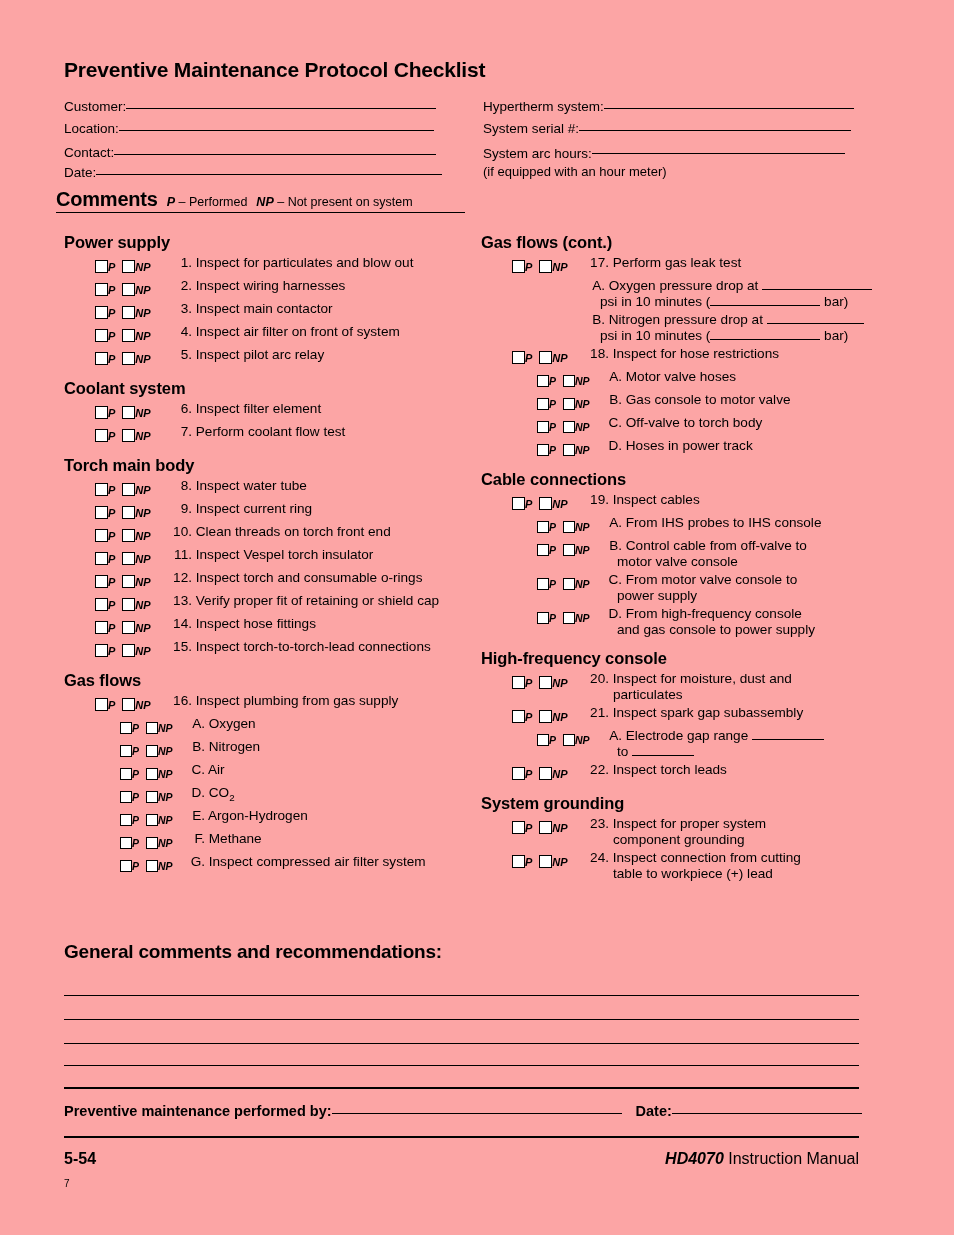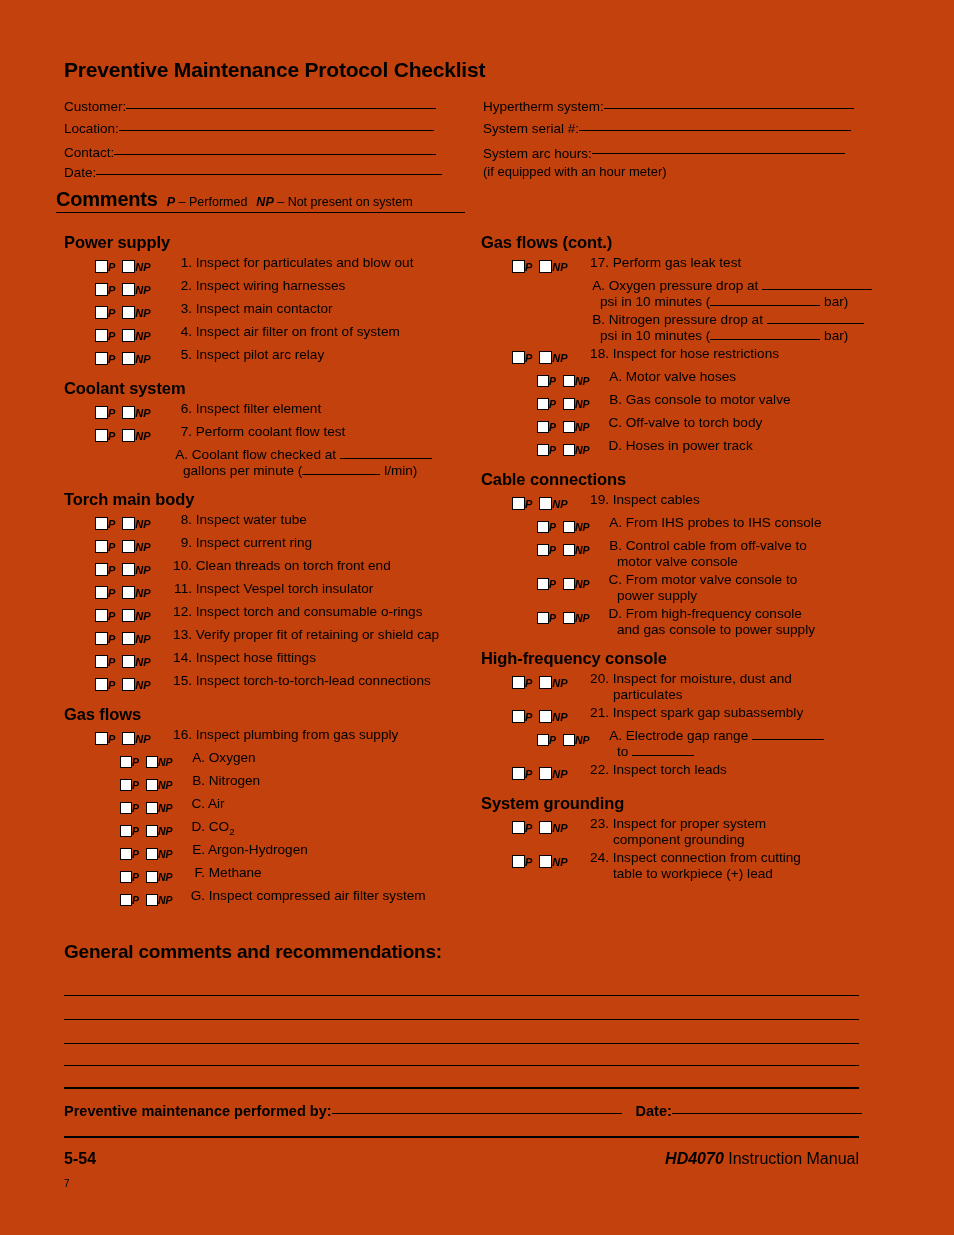--- a/index.html
+++ b/index.html
@@ -8,21 +8,21 @@
     background: #ffffff;
   }
   body {
     font-family: "Liberation Sans", sans-serif;
     color: #000000;
   }
   #page {
     position: relative;
     width: 954px;
     height: 1235px;
-    background: #c2410c;
+    background: #fca5a5;
     overflow: hidden;
   }
 
   
   .doc-title {
     position: absolute;
     left: 64px;
     top: 58px;
     font-size: 21px;
     font-weight: bold;
@@ -274,24 +274,20 @@
       </div>
       <div class="sec">
         <div class="sec-title">Coolant system</div>
         <div class="row">
           <div class="boxes lvl1"><span class="cb"></span><span class="pn">P</span><span class="sp"></span><span class="cb"></span><span class="pn">NP</span></div>
           <div class="txt num"><span class="num-lbl">6.</span><span> Inspect filter element</span></div>
         </div>
         <div class="row">
           <div class="boxes lvl1"><span class="cb"></span><span class="pn">P</span><span class="sp"></span><span class="cb"></span><span class="pn">NP</span></div>
           <div class="txt num"><span class="num-lbl">7.</span><span> Perform coolant flow test</span></div>
-        </div>
-        <div class="row nobox">
-          <div class="spacer s1"></div>
-          <div class="txt sub"><span class="num-lbl">A.</span><span> Coolant flow checked at </span><span class="blank" style="width: 92px;"></span><span class="cont sub2"><span>gallons per minute  (</span><span class="blank" style="width: 78px;"></span><span> l/min)</span></span></div>
         </div>
       </div>
       <div class="sec">
         <div class="sec-title">Torch main body</div>
         <div class="row">
           <div class="boxes lvl1"><span class="cb"></span><span class="pn">P</span><span class="sp"></span><span class="cb"></span><span class="pn">NP</span></div>
           <div class="txt num"><span class="num-lbl">8.</span><span> Inspect water tube</span></div>
         </div>
         <div class="row">
           <div class="boxes lvl1"><span class="cb"></span><span class="pn">P</span><span class="sp"></span><span class="cb"></span><span class="pn">NP</span></div>

